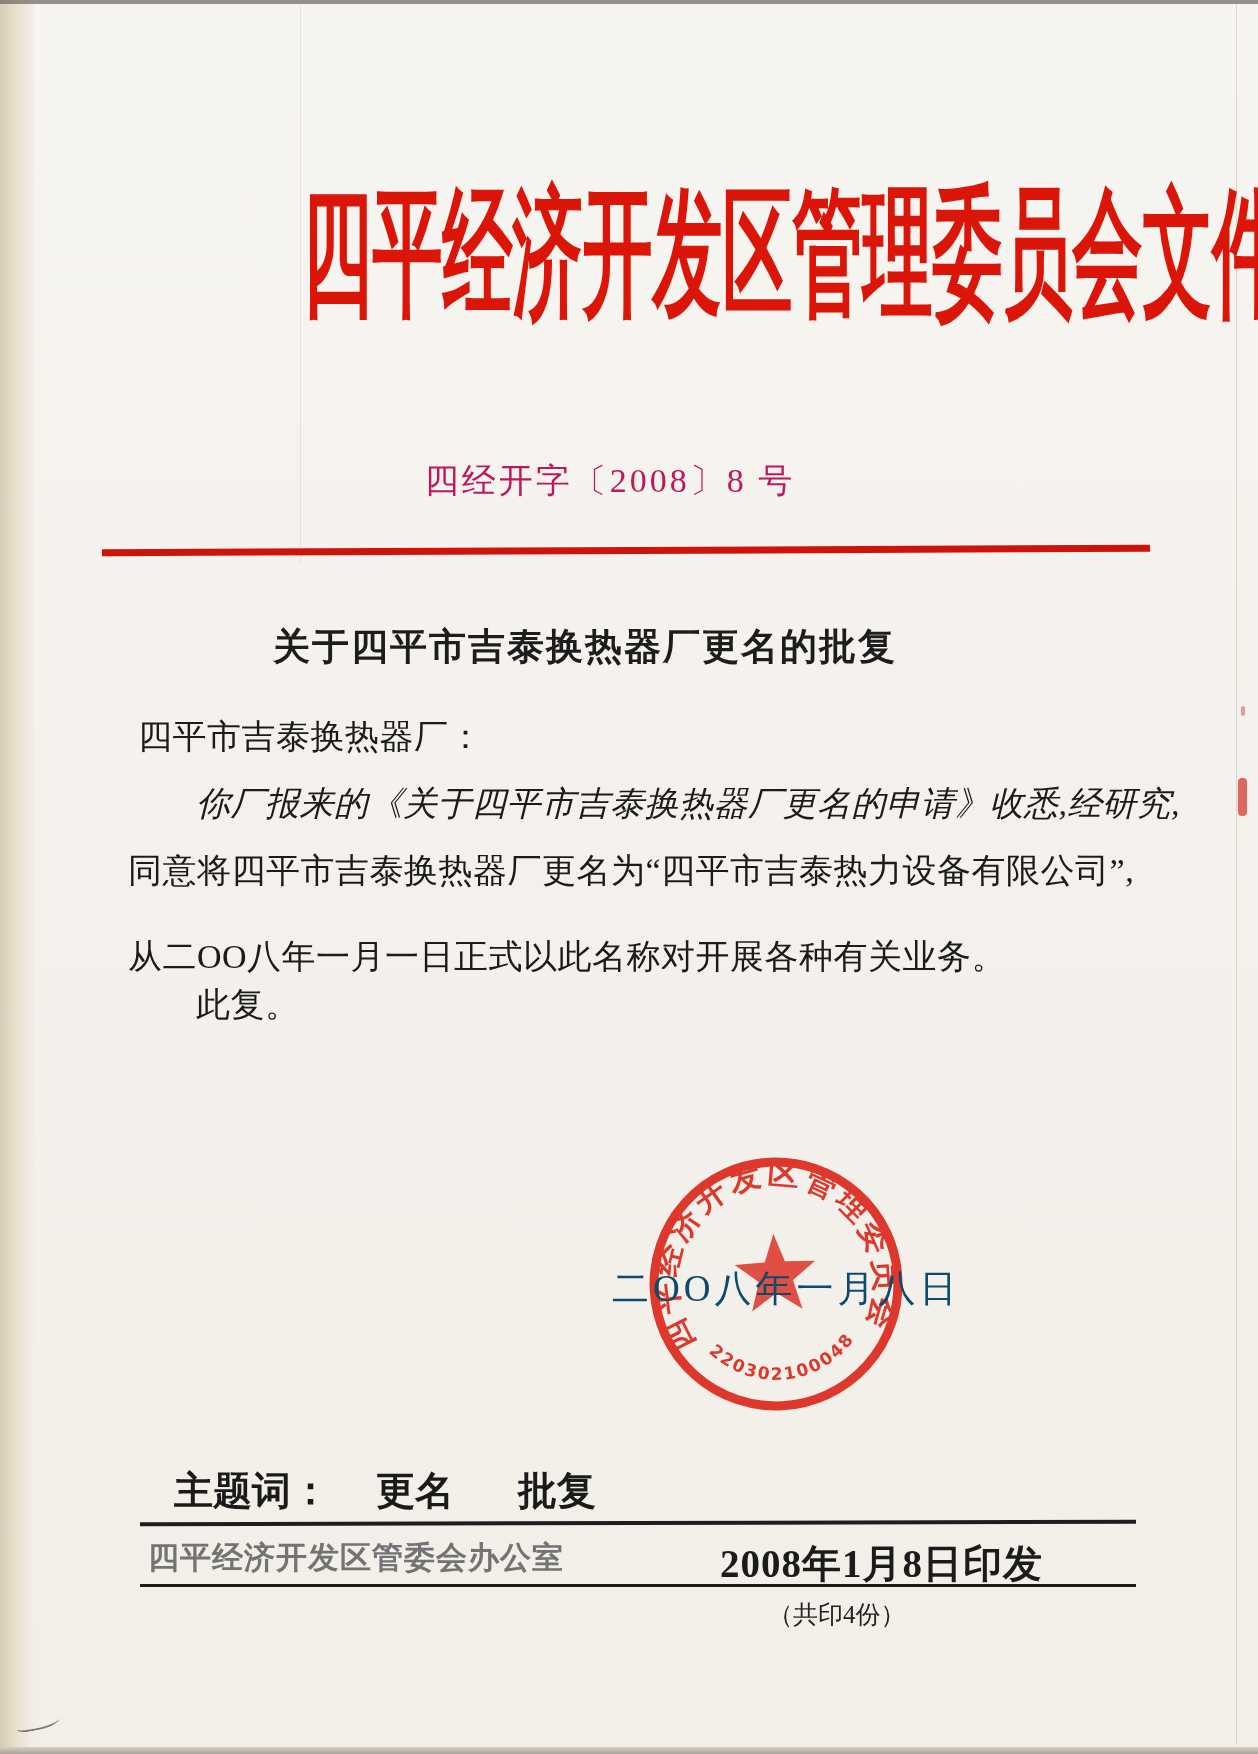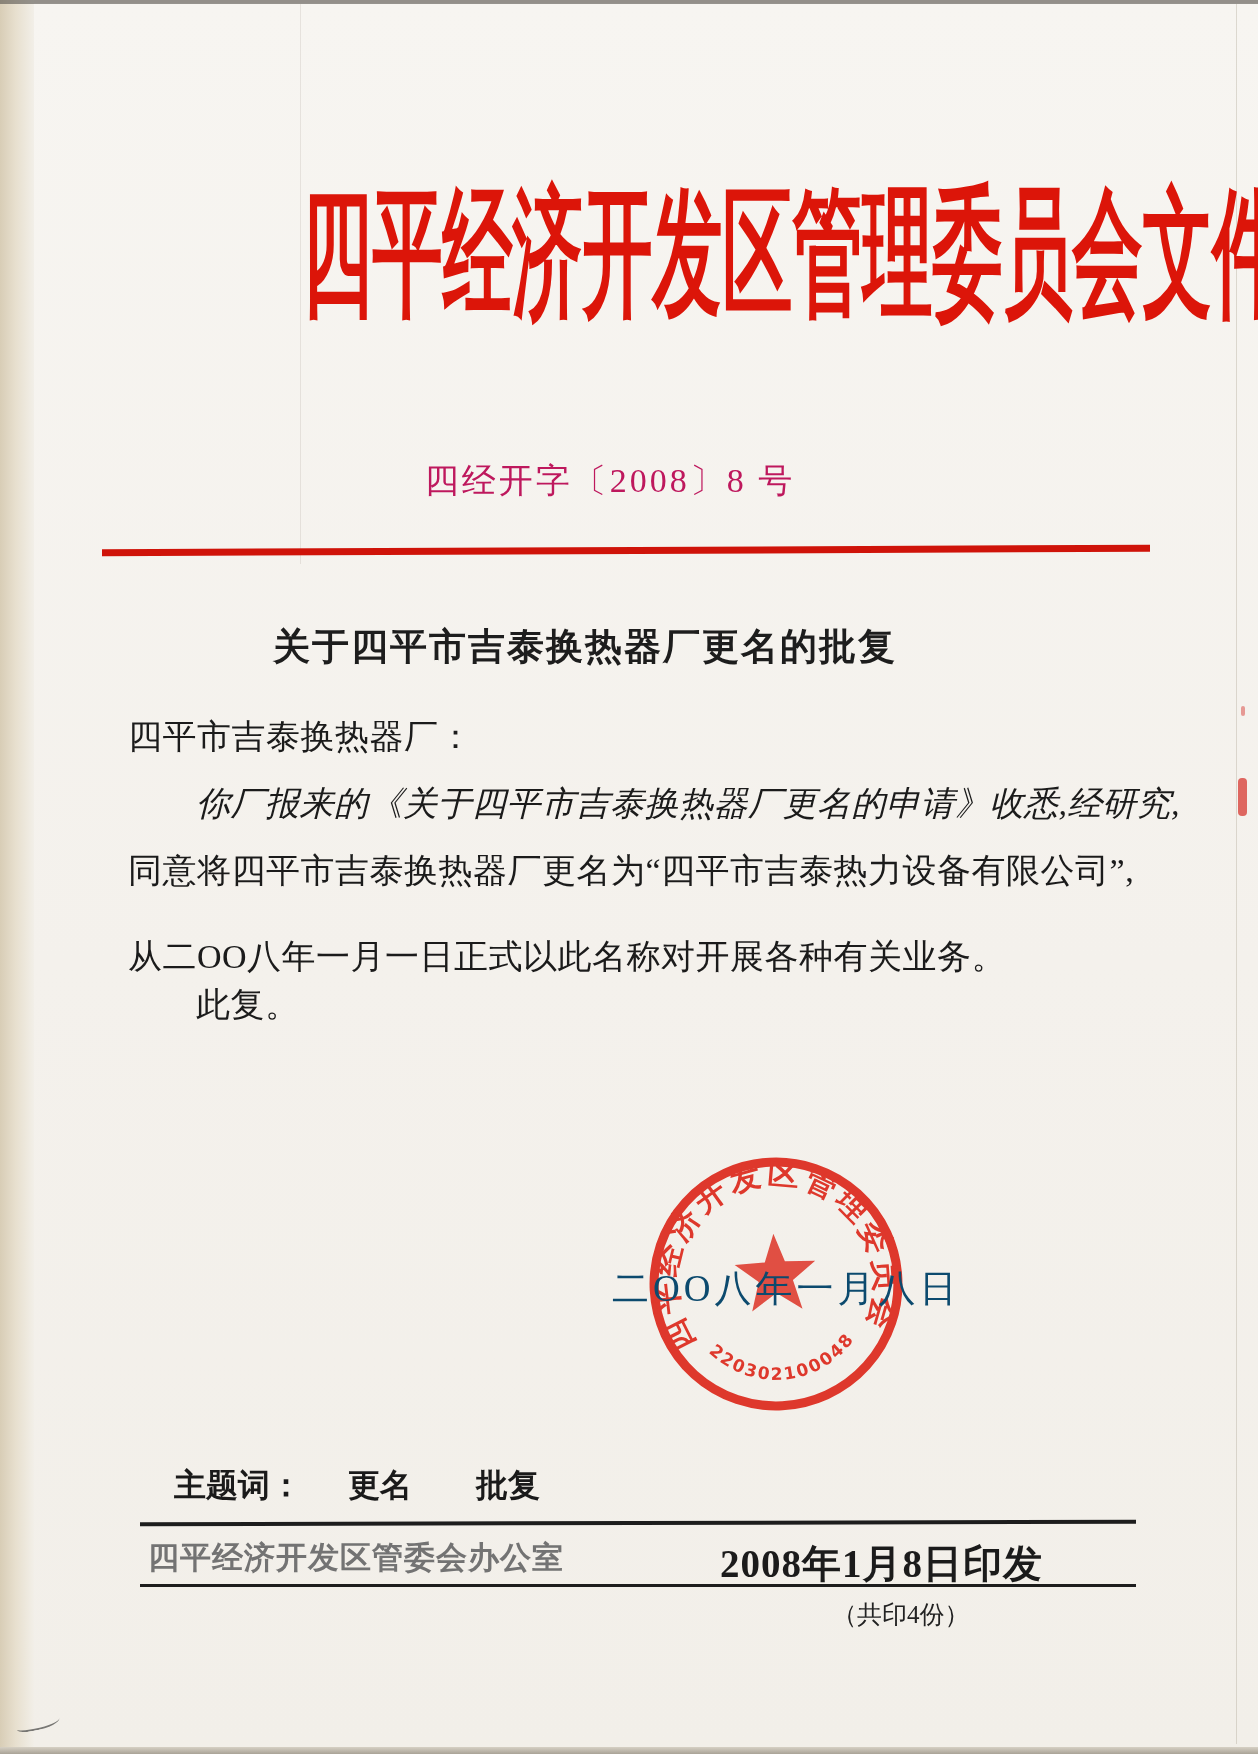--- a/index.html
+++ b/index.html
@@ -52,21 +52,21 @@
   .subject {
     position: absolute; left: 40px; top: 610px; width: 1090px;
     text-align: center; font-size: 37px; font-weight: 700; letter-spacing: 2px;
     font-family: "Liberation Sans", "DejaVu Sans", sans-serif; color: #1d1d1d; margin-top: 12px;
   }
   .body-line {
     position: absolute; left: 128px; white-space: nowrap;
     font-size: 34px; letter-spacing: .5px; color: #1b1b1b;
   }
   .body-line.indent { padding-left: 68px; }
-  .bl-0 { top: 714px; }
+  .bl-0 { top: 714px; margin-left: 10px; }
   .bl-1 { top: 781px; font-style: italic; }
   .bl-2 { top: 848px; }
   .bl-3 { top: 915px; margin-top: 19px; }
   .bl-4 { top: 982px; }
   .seal {
     position: absolute; left: 644px; top: 1152px; width: 264px; height: 264px;
     transform: rotate(-3deg); opacity: .93; z-index: 2;
   }
   .seal svg { width: 100%; height: 100%; }
   .seal .ring-text {
@@ -77,37 +77,37 @@
     font-size: 17px; font-weight: 700; fill: #dd2b1e;
     font-family: "DejaVu Sans", sans-serif; letter-spacing: 2px;
   }
   .date-line {
     position: absolute; left: 612px; top: 1264px; z-index: 5;
     font-size: 37px; letter-spacing: 4px; color: #0c4a6e; white-space: nowrap;
   }
   .keywords {
     position: absolute; left: 174px; top: 1464px;
     font-family: "Liberation Sans", "DejaVu Sans", sans-serif;
-    font-size: 32px; font-weight: 700; color: #1a1a1a; white-space: nowrap; text-align: center;
+    font-size: 39px; font-weight: 700; color: #1a1a1a; white-space: nowrap; text-align: center;
   }
   .kw-term-1 { margin-left: 46px; }
   .kw-term-2 { margin-left: 64px; }
   .rule { position: absolute; left: 140px; width: 996px; background: #1d1d1d; }
   .rule-top { top: 1521px; height: 4px; transform: rotate(-.15deg); }
   .rule-bottom { top: 1584px; height: 3px; }
   .footer-office {
     position: absolute; left: 148px; top: 1537px;
     font-size: 31px; font-weight: 600; letter-spacing: 1px; color: #737373;
   }
   .footer-date {
     position: absolute; left: 720px; top: 1537px;
     font-size: 39px; font-weight: 600; letter-spacing: 1px; color: #1b1b1b; text-align: center;
   }
   .copies {
-    position: absolute; left: 832px; top: 1598px;
+    position: absolute; left: 768px; top: 1598px;
     font-size: 25px; color: #222; text-align: center;
   }
   .red-mark {
     position: absolute; left: 1238px; top: 778px; width: 9px; height: 38px;
     background: #d8443c; border-radius: 4px; opacity: .8;
   }
   .red-dot { position: absolute; left: 1241px; top: 706px; width: 4px; height: 10px;
     background: #e0746d; border-radius: 2px; opacity: .7; }
   .pencil-mark {
     position: absolute; left: 16px; top: 1716px; width: 44px; height: 12px;

